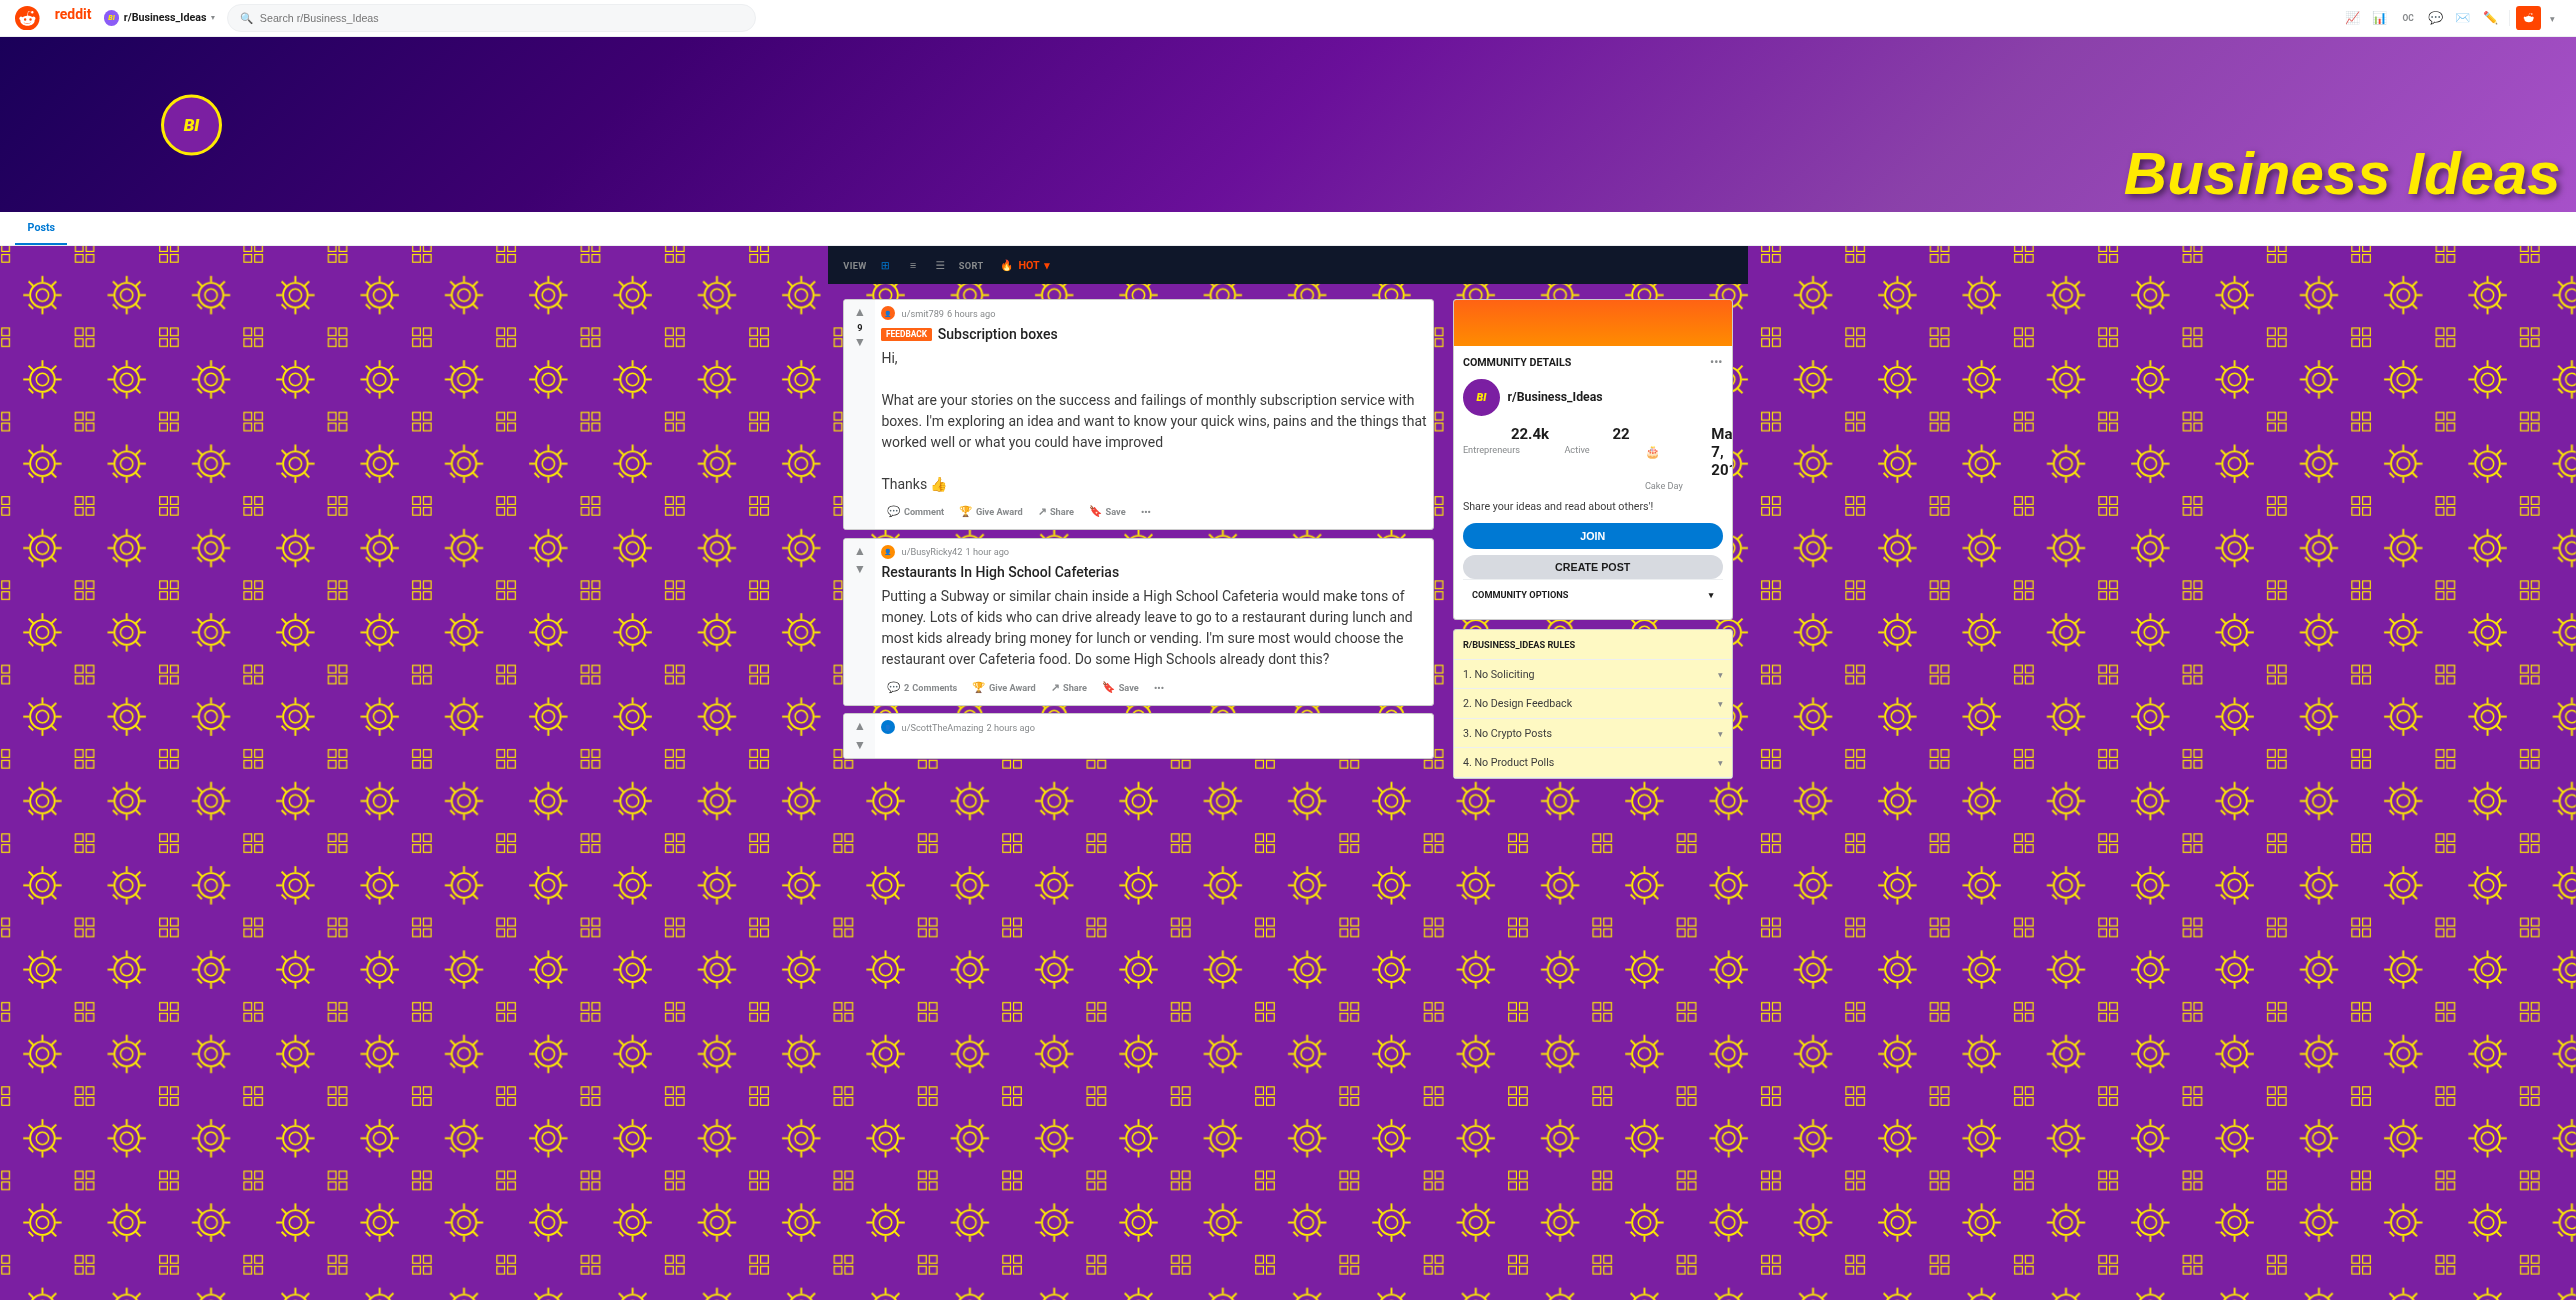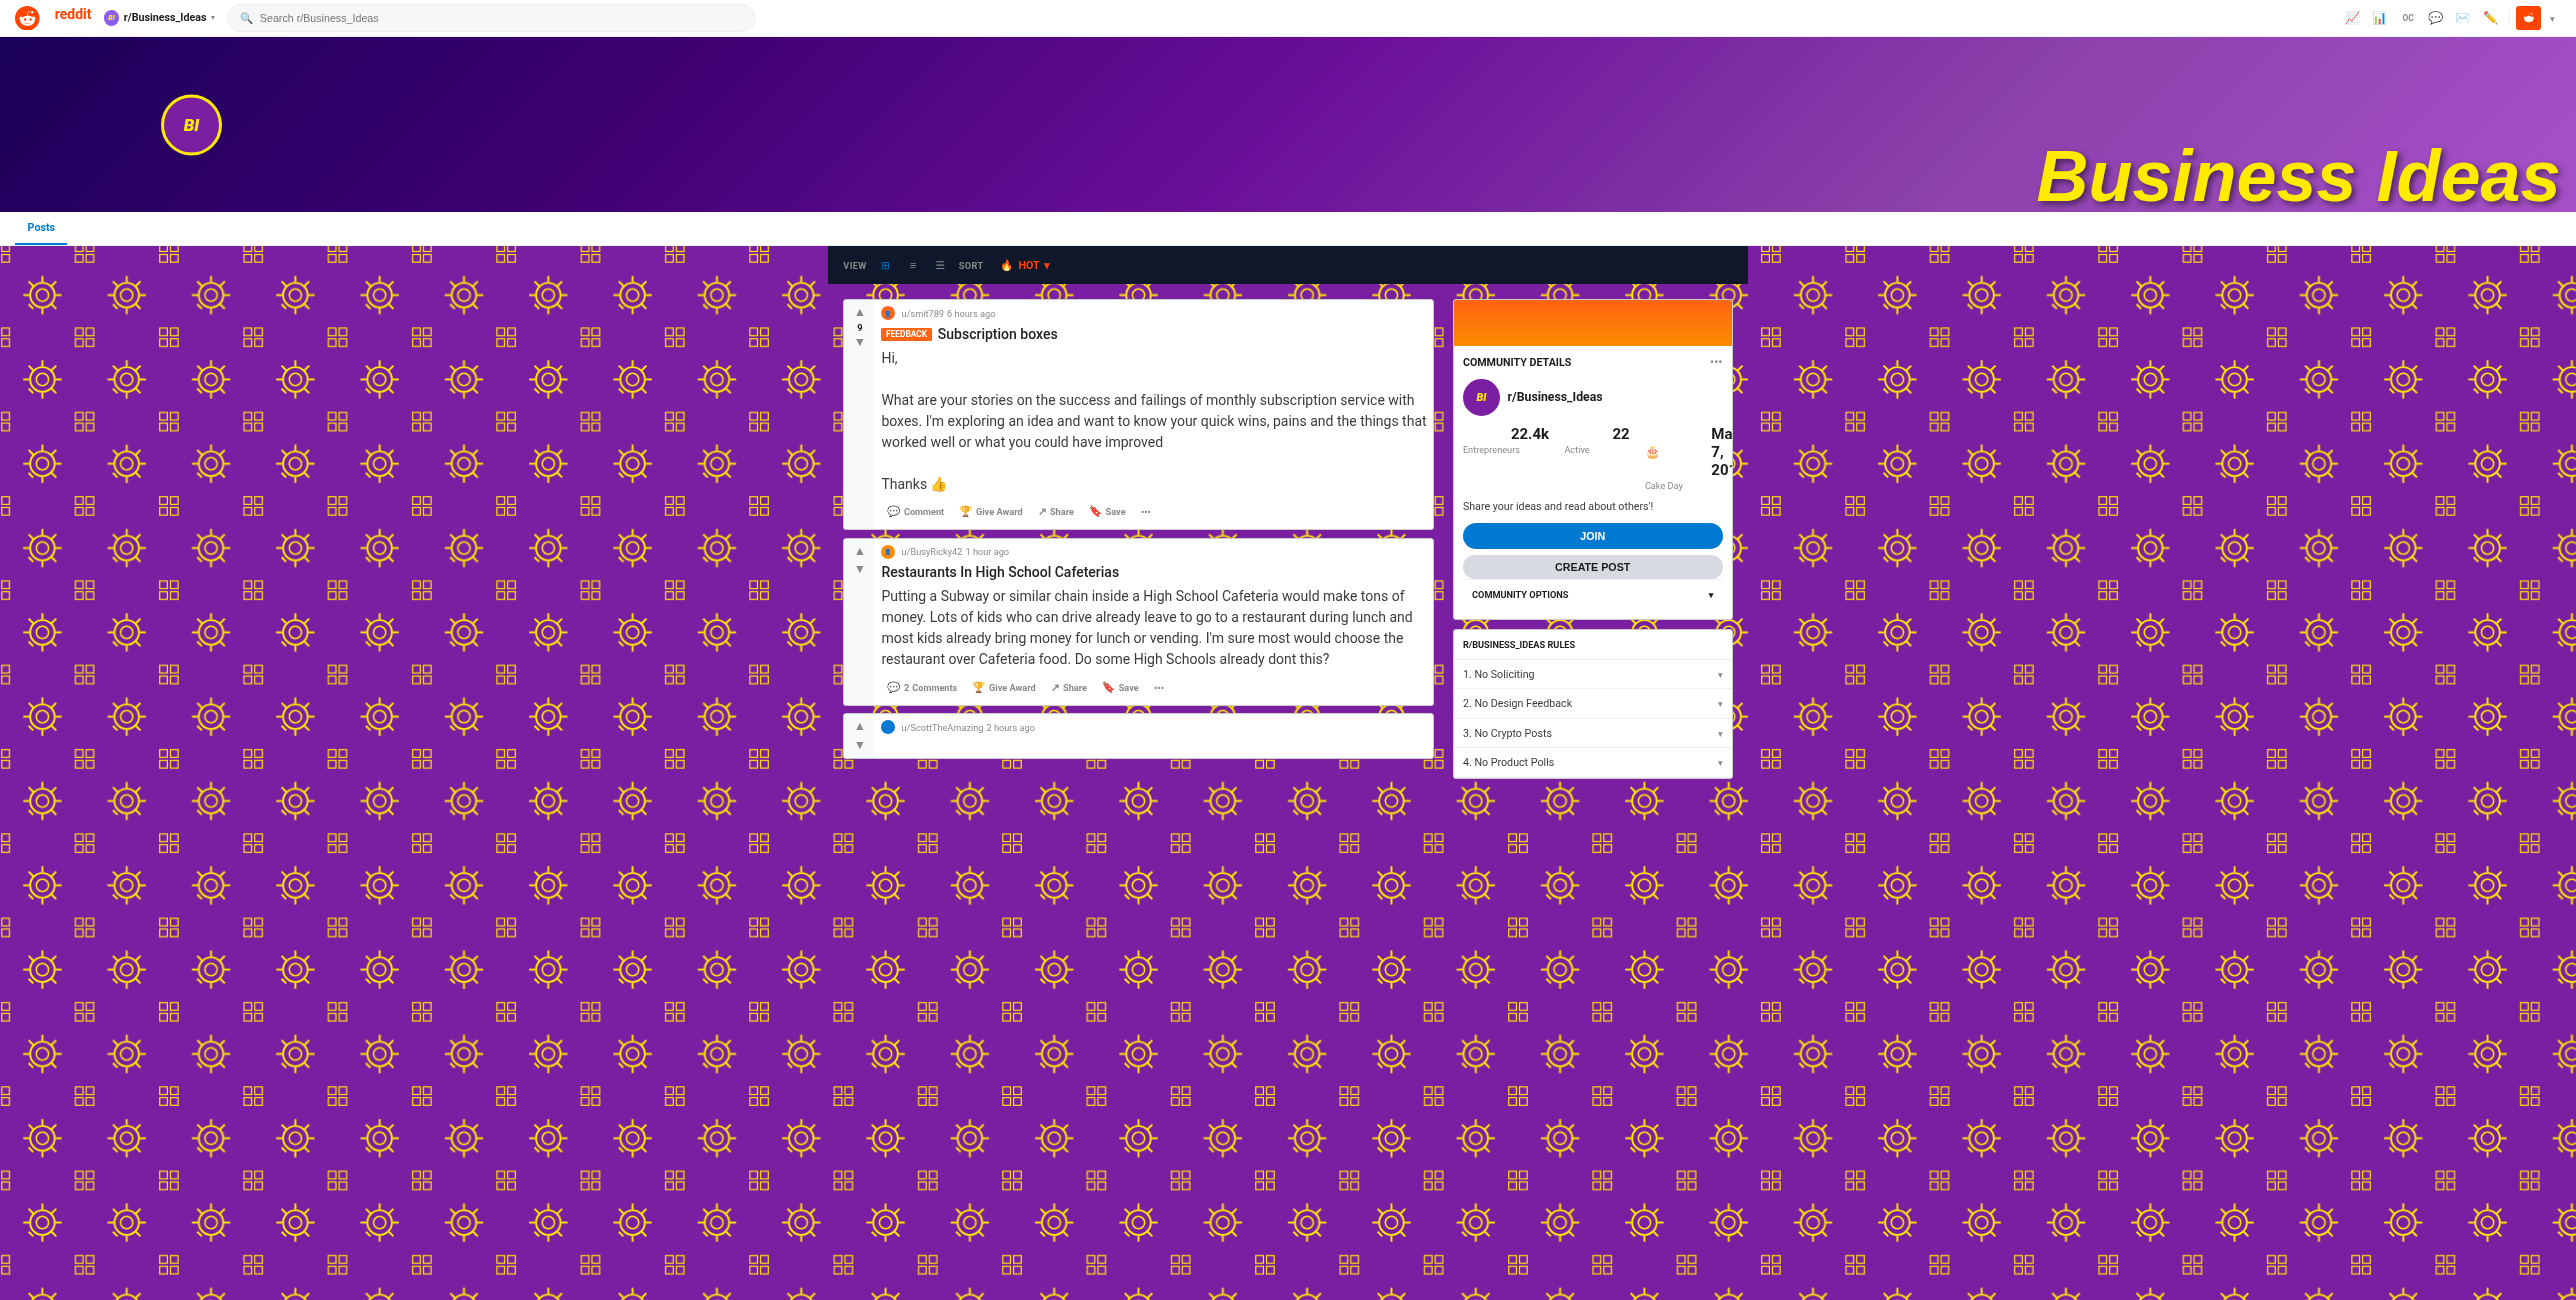--- a/index.html
+++ b/index.html
@@ -59,22 +59,22 @@
       position: relative;
       overflow: hidden;
     }
     .banner-bg {
       position: absolute; inset: 0;
       background: linear-gradient(135deg, #1a005a 0%, #3d0070 25%, #6a0f9a 50%, #8b44aa 75%, #a855cc 100%);
       opacity: 0.9;
     }
     .banner-title {
       position: absolute;
-      right: 0; bottom: 0;
-      font-size: 72px;
+      right: 0; bottom: 8px;
+      font-size: 60px;
       font-weight: 900;
       color: #ffeb00;
       line-height: 1;
       padding-right: 15.3px;
       font-style: italic;
       text-shadow: 3.1px 3.1px 6.1px rgba(0,0,0,0.5);
       font-family: Arial Black, sans-serif;
     }
     .banner-logo {
       position: absolute;
@@ -238,21 +238,21 @@
       text-transform: uppercase;
     }
 
     .community-options-header {
       display: flex; align-items: center; justify-content: space-between;
       padding: 9.2px; font-size: 9.2px; font-weight: 700; color: #1c1c1c;
       text-transform: uppercase; cursor: pointer;
       border-top: 0.8px solid #edeff1;
     }
 
-    .rules-card { background: #ffffff; border-radius: 3.1px; border: 0.8px solid #ccc; }
+    .rules-card { background: #fef9c3; border-radius: 3.1px; border: 0.8px solid #ccc; }
     .rules-header { padding: 9.2px; font-size: 9.2px; font-weight: 700; color: #1c1c1c; text-transform: uppercase; border-bottom: 0.8px solid #edeff1; }
     .rule-item {
       display: flex; align-items: center; justify-content: space-between;
       padding: 7.7px 9.2px; border-bottom: 0.8px solid #edeff1; cursor: pointer;
       font-size: 10.7px; color: #3c3c3c;
     }
     .rule-expand { color: #878a8c; font-size: 9.2px; }
 
     
     .reddit-logo-svg { width: 24.5px; height: 24.5px; }

